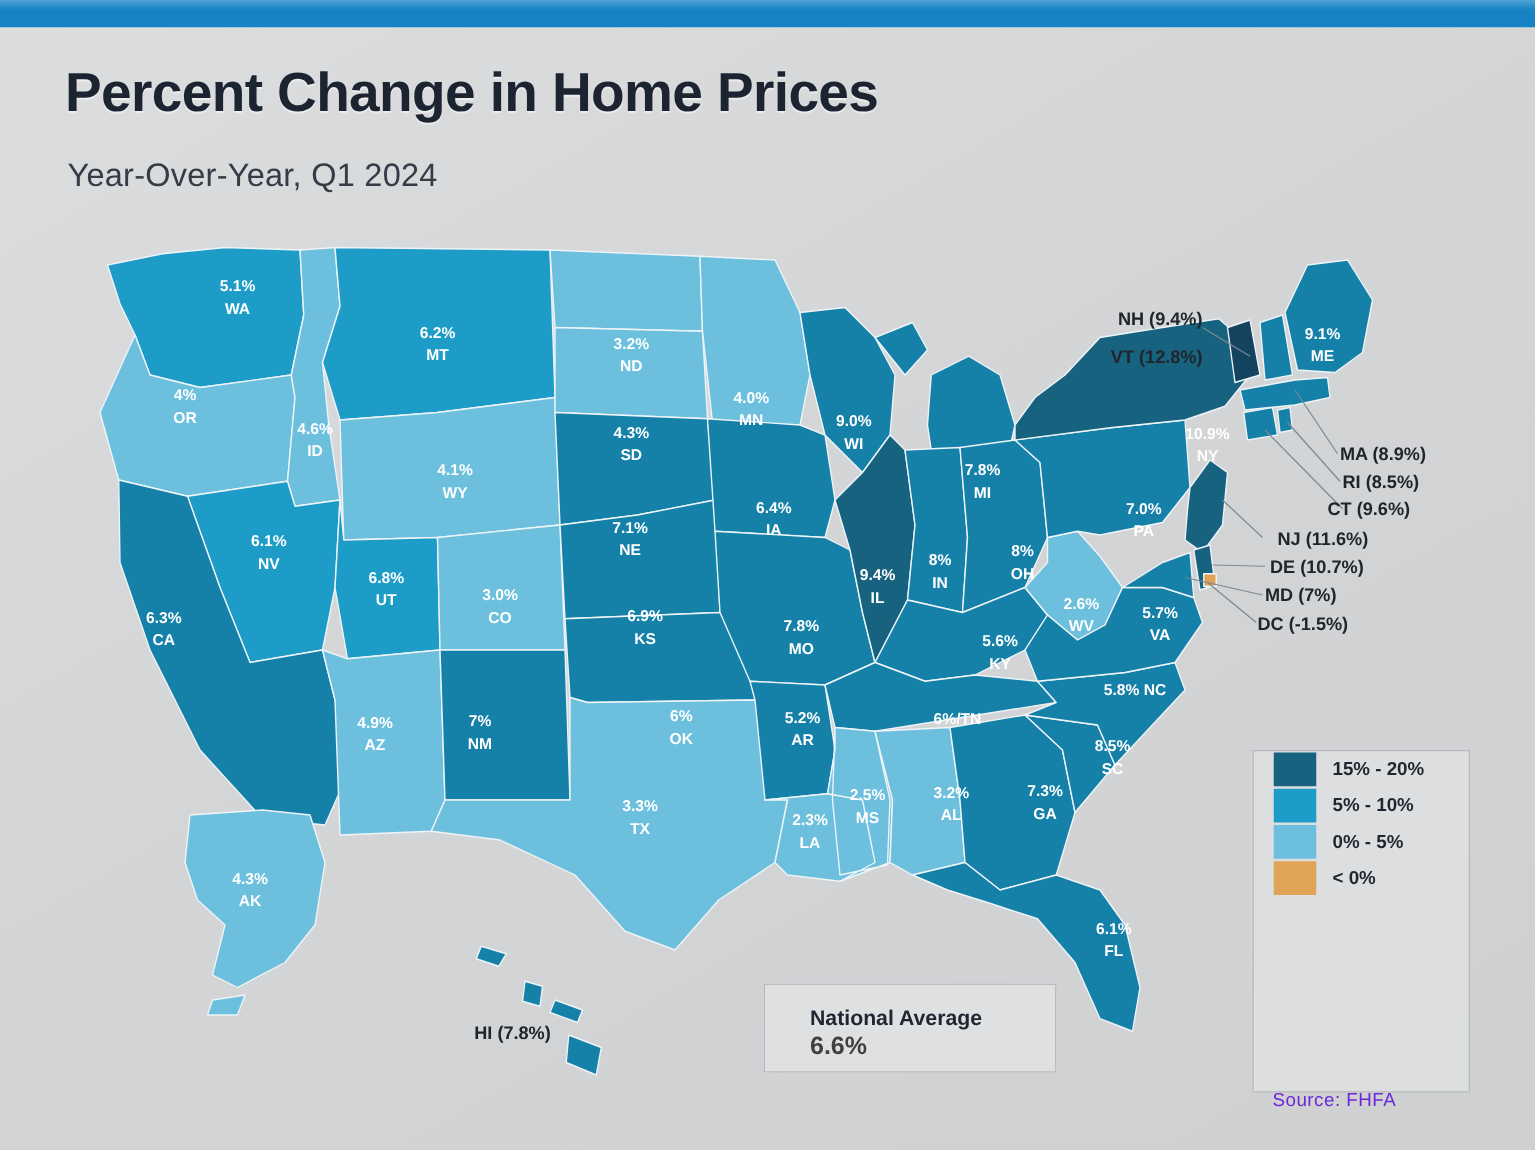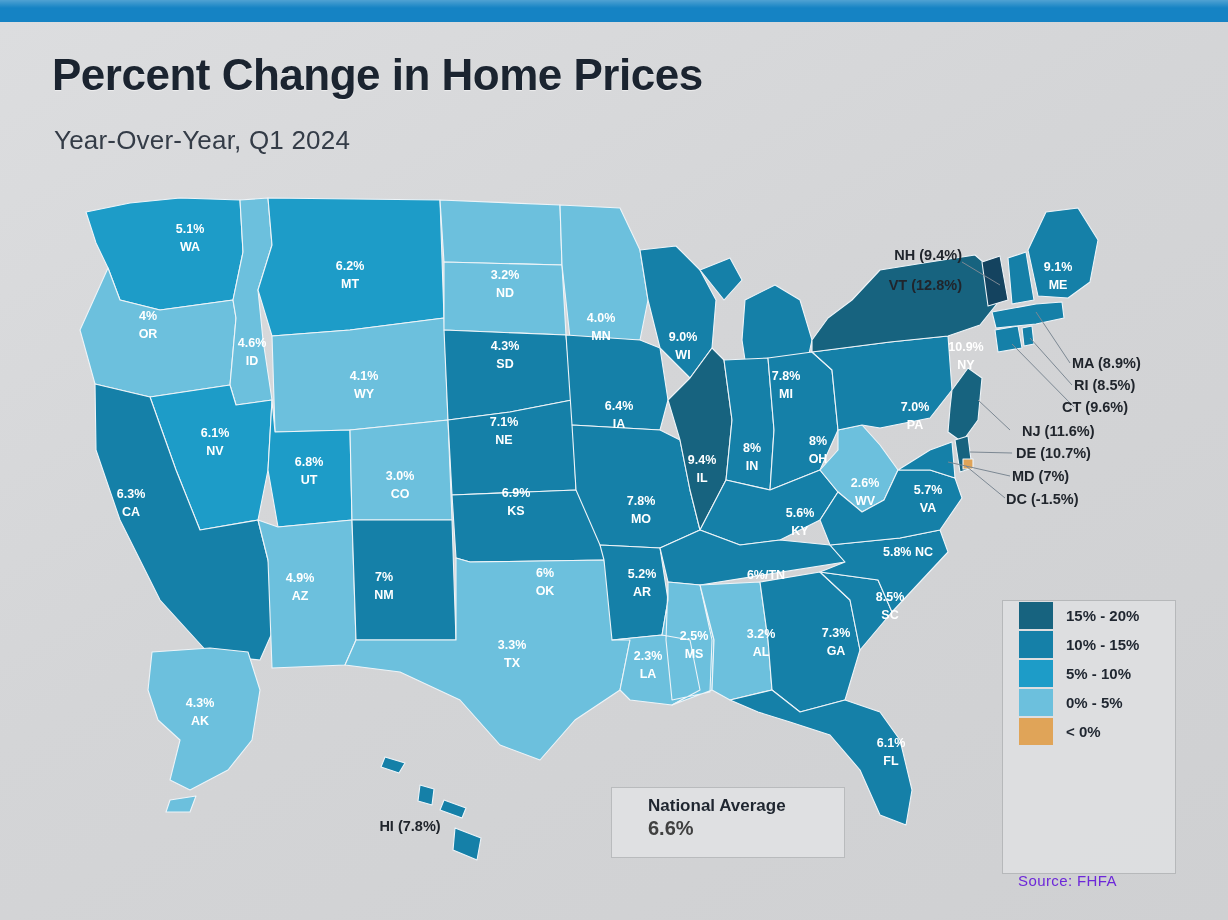--- a/index.html
+++ b/index.html
@@ -32,21 +32,21 @@
 
   #legend{position:absolute;left:1002px;top:600px;width:172px;height:272px;
     background:rgba(222,223,225,.88);border:1px solid #b6b8ba;}
   #legend .lgtitle{padding:12px 14px 4px 14px;font-size:16.5px;font-weight:bold;
     color:#1f2630;line-height:1.28;}
   .lgrow{display:flex;align-items:center;padding:1px 0 1px 16px;}
   .lgsw{width:34px;height:27px;flex:0 0 34px;}
   .lglab{margin-left:13px;font-size:15px;font-weight:bold;color:#1f2630;white-space:nowrap;}
 
   #natavg{position:absolute;left:611px;top:787px;width:232px;height:69px;
-    background:#dfe0e2;border:1px solid #b9bbbd;display:flex;align-items:flex-start;}
+    background:#dfe0e2;border:1px solid #b9bbbd;display:flex;align-items:center;}
   #natavg .bar{width:20px;background:#1f9ad6;flex:0 0 20px;}
   #natavg .txt{padding:8px 0 0 16px;}
   #natavg .lbl{font-size:17px;font-weight:bold;color:#1f2630;}
   #natavg .val{font-size:20px;font-weight:bold;color:#404040;margin-top:1px;}
 
   #source{position:absolute;left:1018px;top:872px;font-size:15px;color:#6d28d9;
     letter-spacing:.4px;}
 </style>
 </head>
 <body>
@@ -229,24 +229,20 @@
 
 </svg>
 </div>
 
 <div id="legend">
   <div class="lgrow">
     <div class="lgsw" style="background:#17637f"></div>
     <div class="lglab">15% - 20%</div>
   </div>
   <div class="lgrow">
-    <div class="lgsw" style="background:#1580a8"></div>
-    <div class="lglab">10% - 15%</div>
-  </div>
-  <div class="lgrow">
     <div class="lgsw" style="background:#1d9cc8"></div>
     <div class="lglab">5% - 10%</div>
   </div>
   <div class="lgrow">
     <div class="lgsw" style="background:#6cc0dd"></div>
     <div class="lglab">0% - 5%</div>
   </div>
   <div class="lgrow">
     <div class="lgsw" style="background:#e0a458"></div>
     <div class="lglab">&lt; 0%</div>

